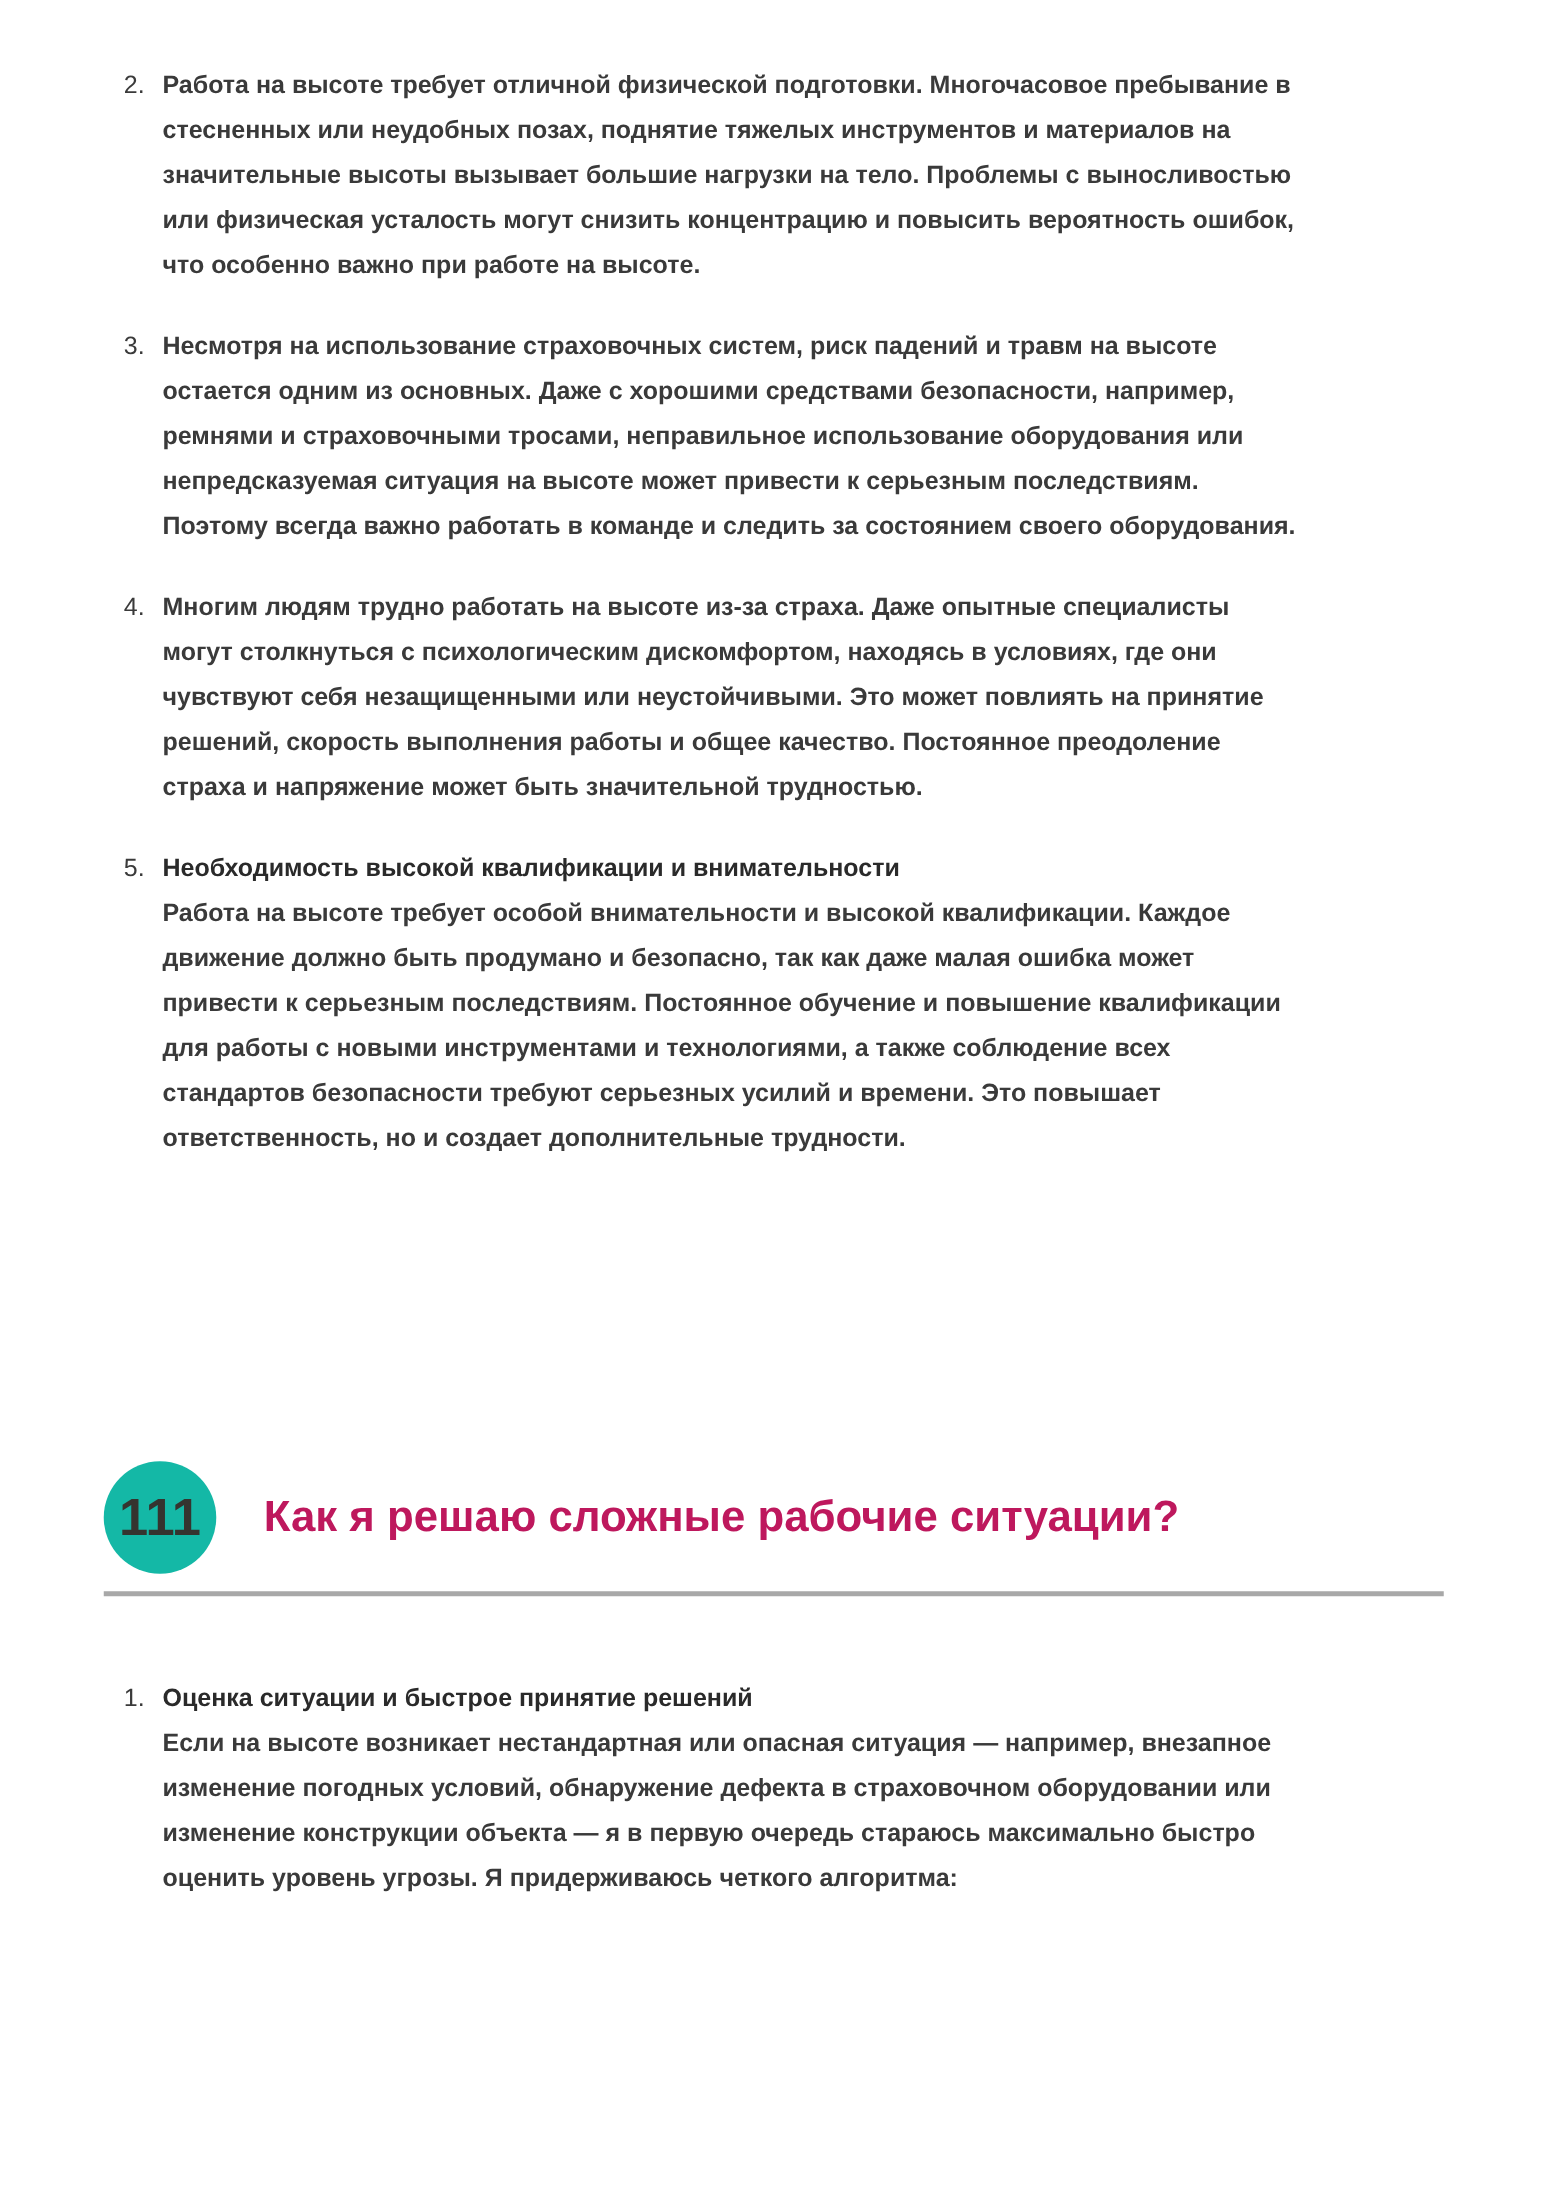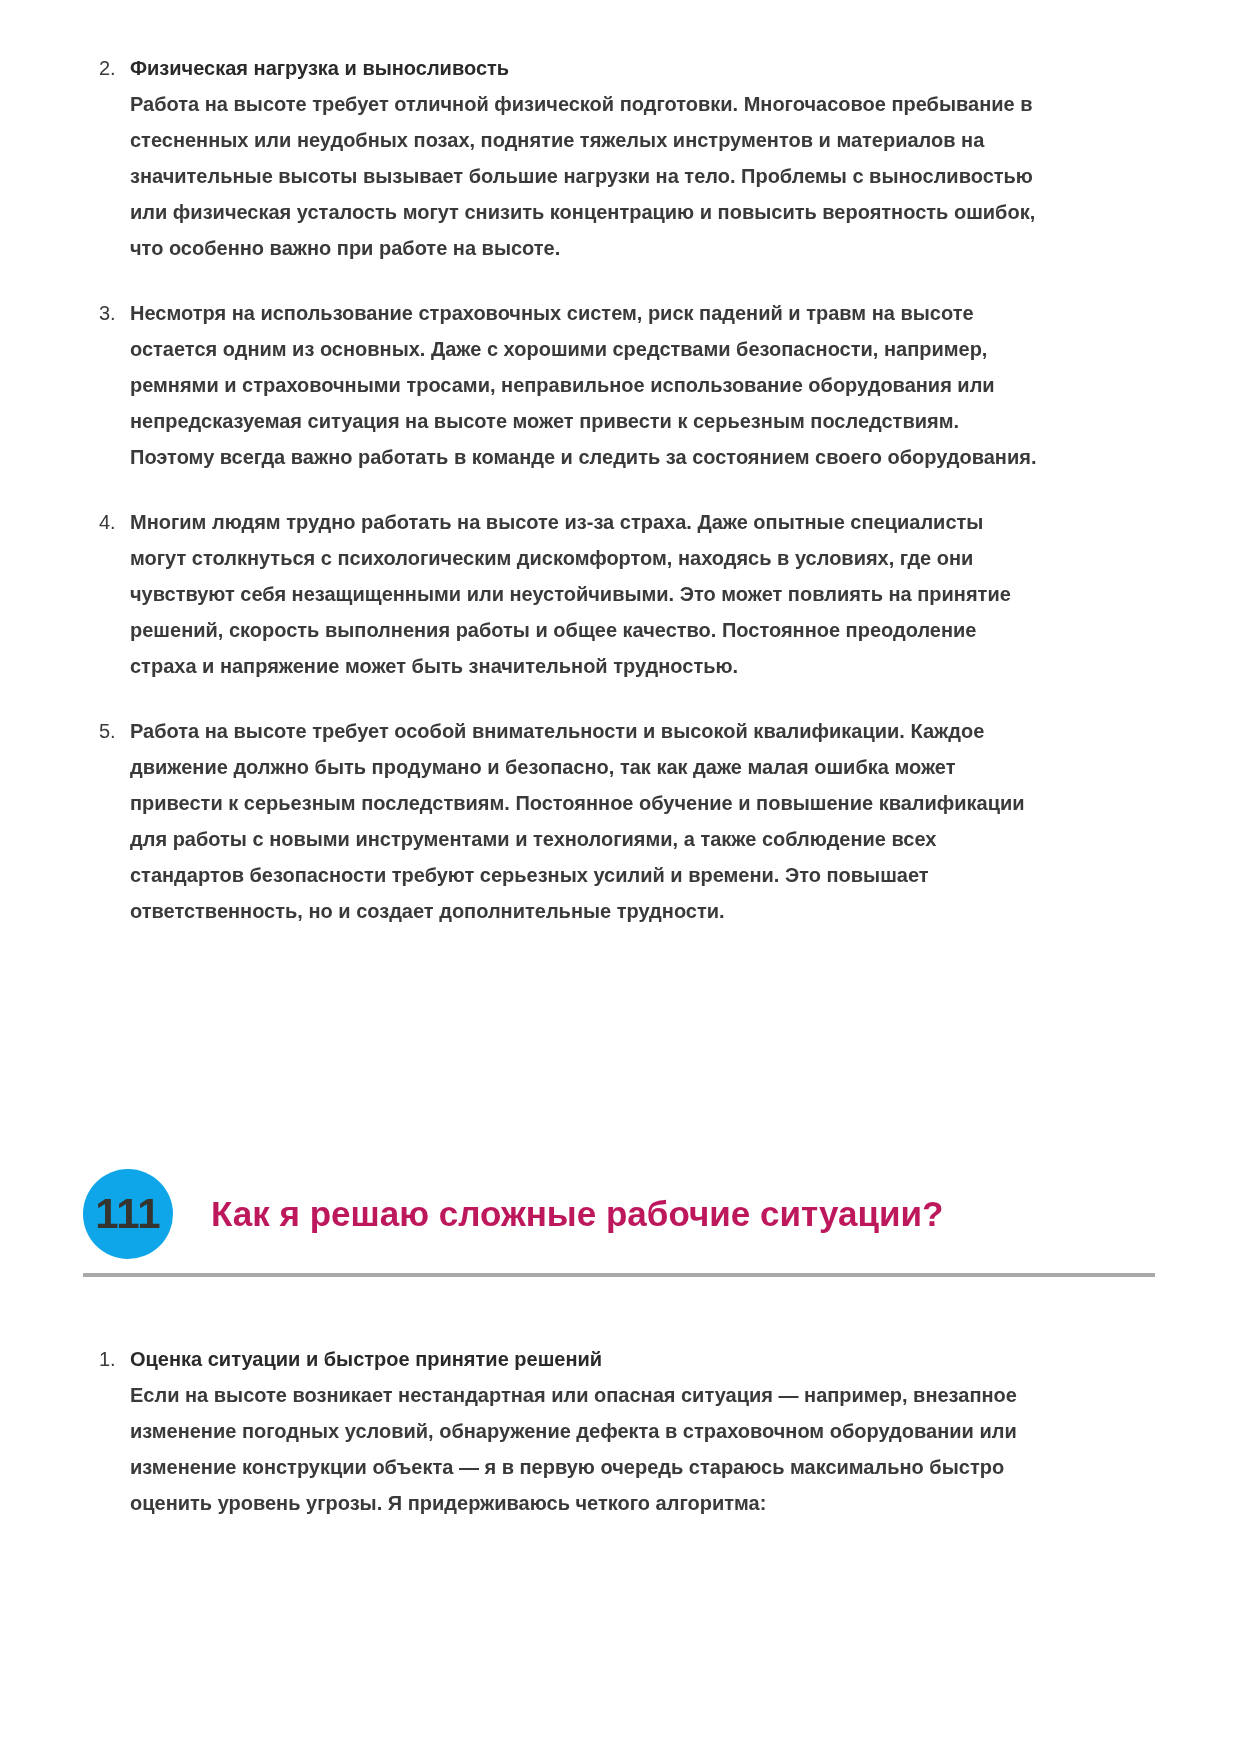--- a/index.html
+++ b/index.html
@@ -54,21 +54,21 @@
     display: flex;
     align-items: center;
     gap: 38px;
     margin: 240px 0 0 -47px;
   }
   .section-badge {
     flex: 0 0 auto;
     width: 90px;
     height: 90px;
     border-radius: 50%;
-    background: #0ea5e9;
+    background: #14b8a6;
     color: #35342f;
     font-size: 42px;
     font-weight: 700;
     display: flex;
     align-items: center;
     justify-content: center;
     letter-spacing: 0px;
   }
   .section-title {
     font-size: 35px;
@@ -88,38 +88,38 @@
 </style>
 </head>
 <body>
 
 <div class="page">
 
   <div class="num-list">
 
     <div class="list-item">
       <span class="item-number">2.</span>
-      <div class="item-heading">
-        <span class="item-title">Физическая нагрузка и выносливость</span>
-      </div>
       <p class="item-body">Работа на высоте требует отличной физической подготовки. Многочасовое пребывание в стесненных или неудобных позах, поднятие тяжелых инструментов и материалов на значительные высоты вызывает большие нагрузки на тело. Проблемы с выносливостью или физическая усталость могут снизить концентрацию и повысить вероятность ошибок, что особенно важно при работе на высоте.</p>
     </div>
 
     <div class="list-item">
       <span class="item-number">3.</span>
       <p class="item-body">Несмотря на использование страховочных систем, риск падений и травм на высоте остается одним из основных. Даже с хорошими средствами безопасности, например, ремнями и страховочными тросами, неправильное использование оборудования или непредсказуемая ситуация на высоте может привести к серьезным последствиям. Поэтому всегда важно работать в команде и следить за состоянием своего оборудования.</p>
     </div>
 
     <div class="list-item">
       <span class="item-number">4.</span>
       <p class="item-body">Многим людям трудно работать на высоте из-за страха. Даже опытные специалисты могут столкнуться с психологическим дискомфортом, находясь в условиях, где они чувствуют себя незащищенными или неустойчивыми. Это может повлиять на принятие решений, скорость выполнения работы и общее качество. Постоянное преодоление страха и напряжение может быть значительной трудностью.</p>
     </div>
 
     <div class="list-item">
       <span class="item-number">5.</span>
+      <div class="item-heading">
+        <span class="item-title">Необходимость высокой квалификации и внимательности</span>
+      </div>
       <p class="item-body">Работа на высоте требует особой внимательности и высокой квалификации. Каждое движение должно быть продумано и безопасно, так как даже малая ошибка может привести к серьезным последствиям. Постоянное обучение и повышение квалификации для работы с новыми инструментами и технологиями, а также соблюдение всех стандартов безопасности требуют серьезных усилий и времени. Это повышает ответственность, но и создает дополнительные трудности.</p>
     </div>
 
   </div>
 
   <div class="section-header">
     <div class="section-badge">111</div>
     <div class="section-title">Как я решаю сложные рабочие ситуации?</div>
   </div>
 

